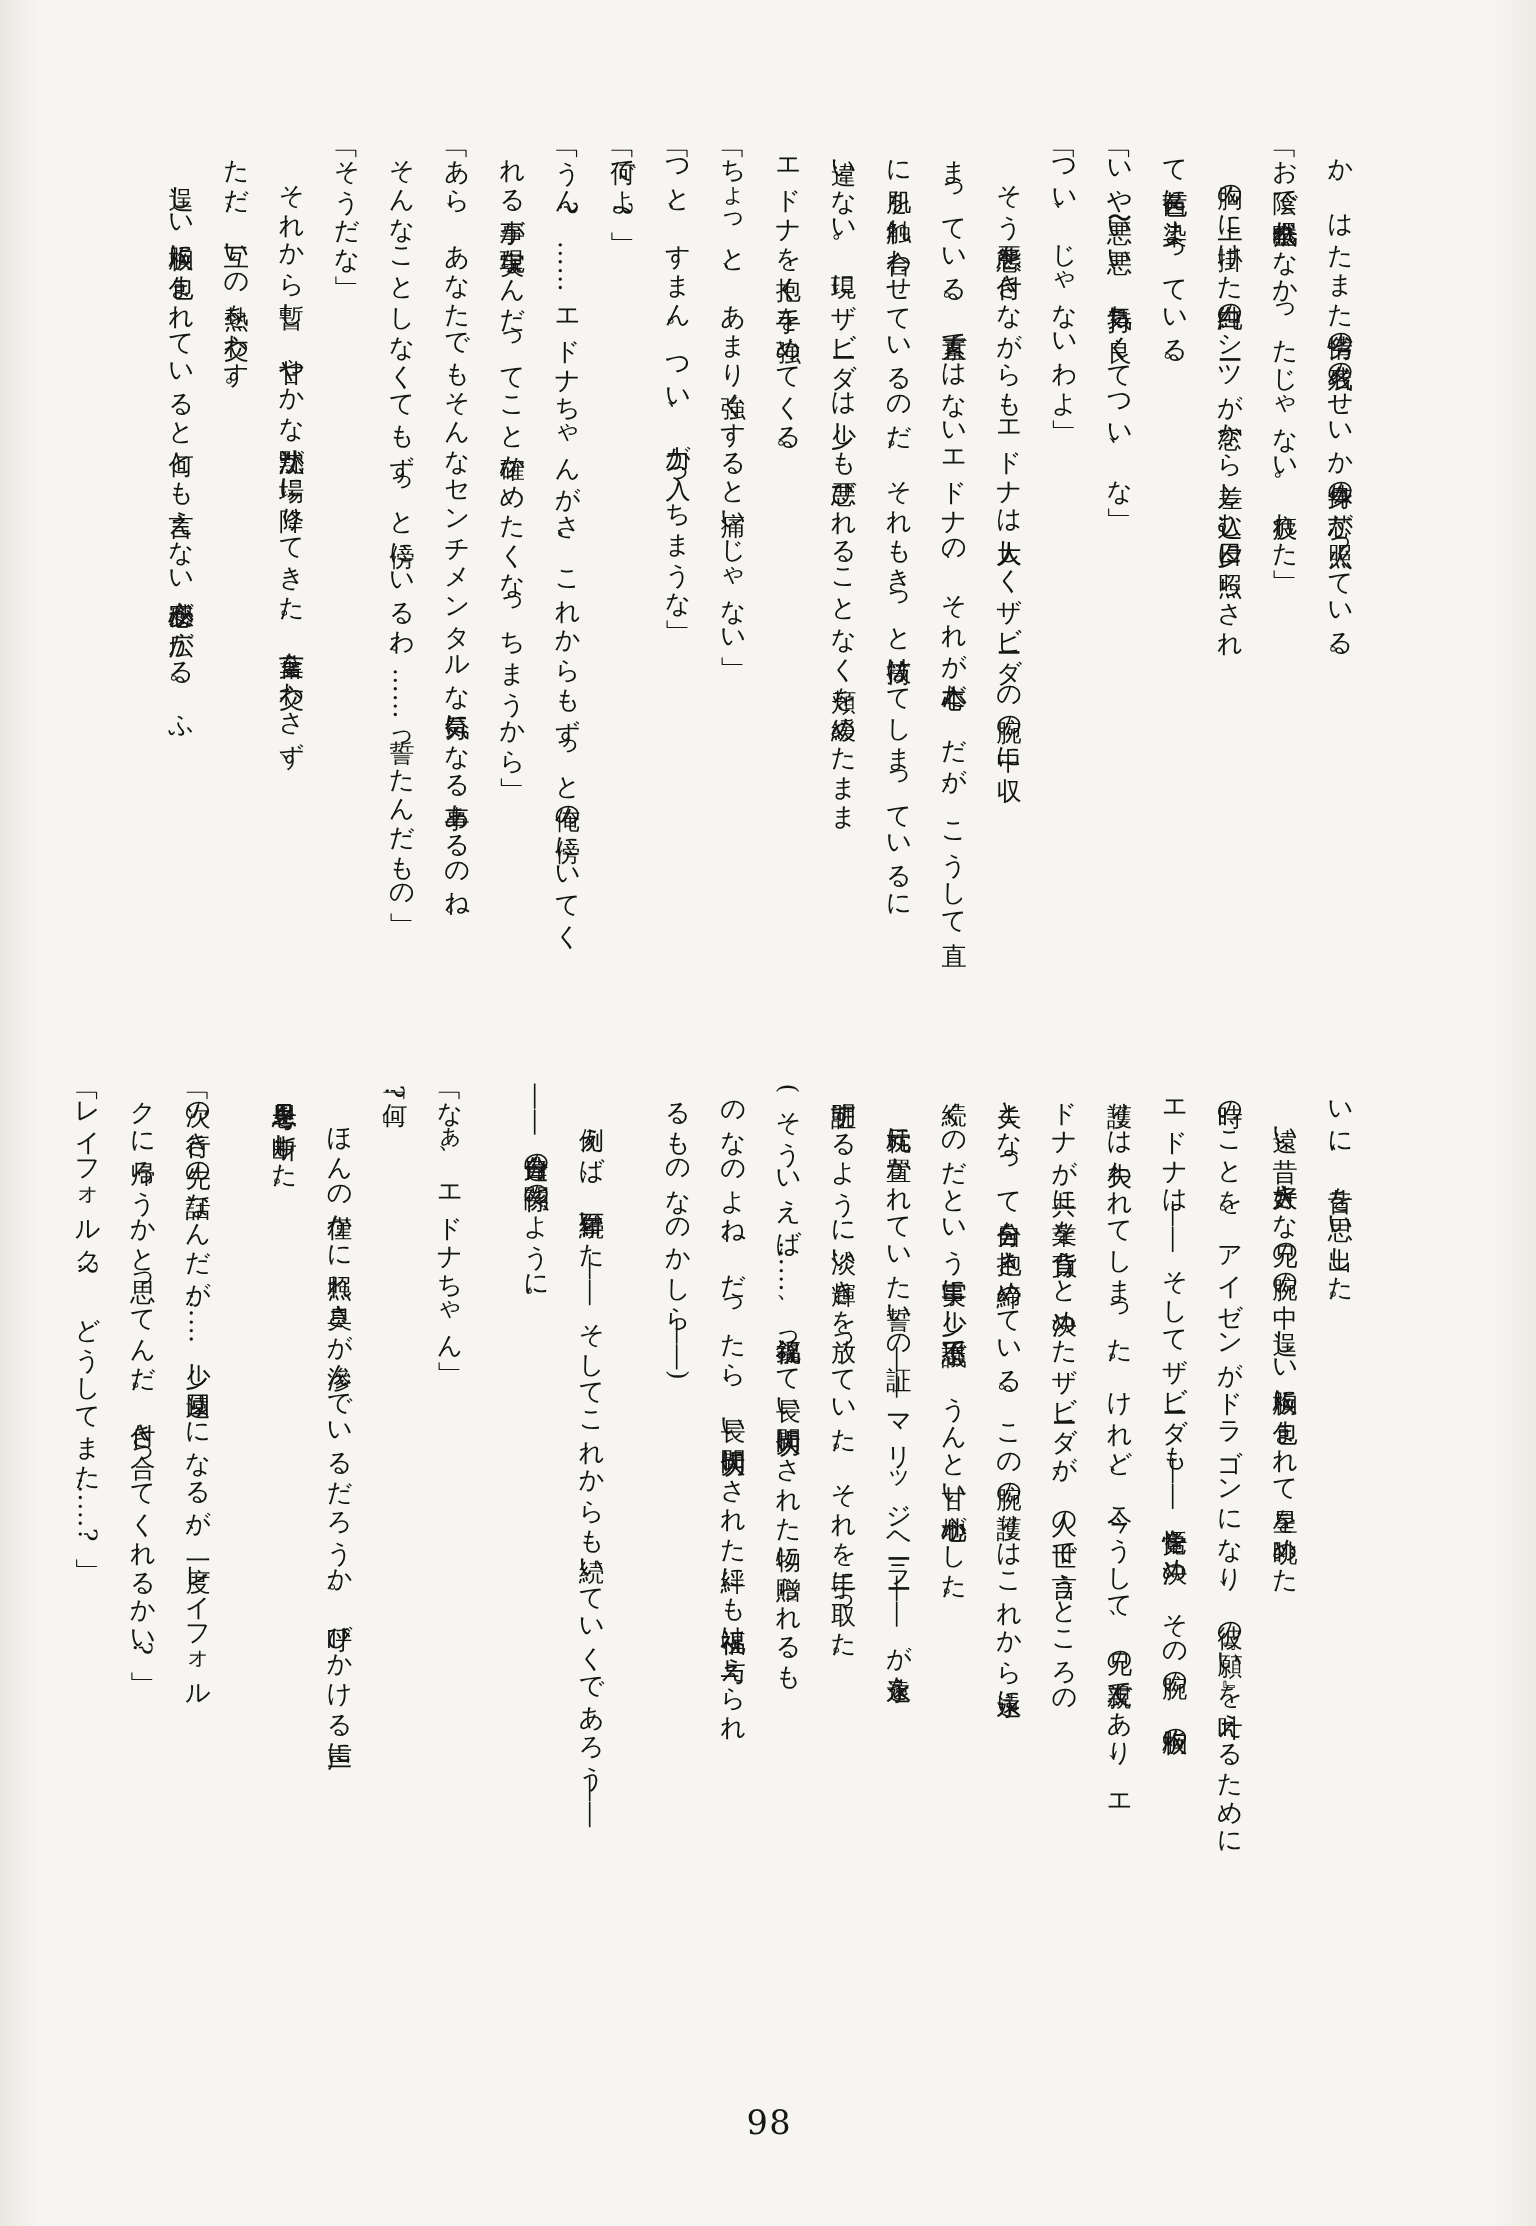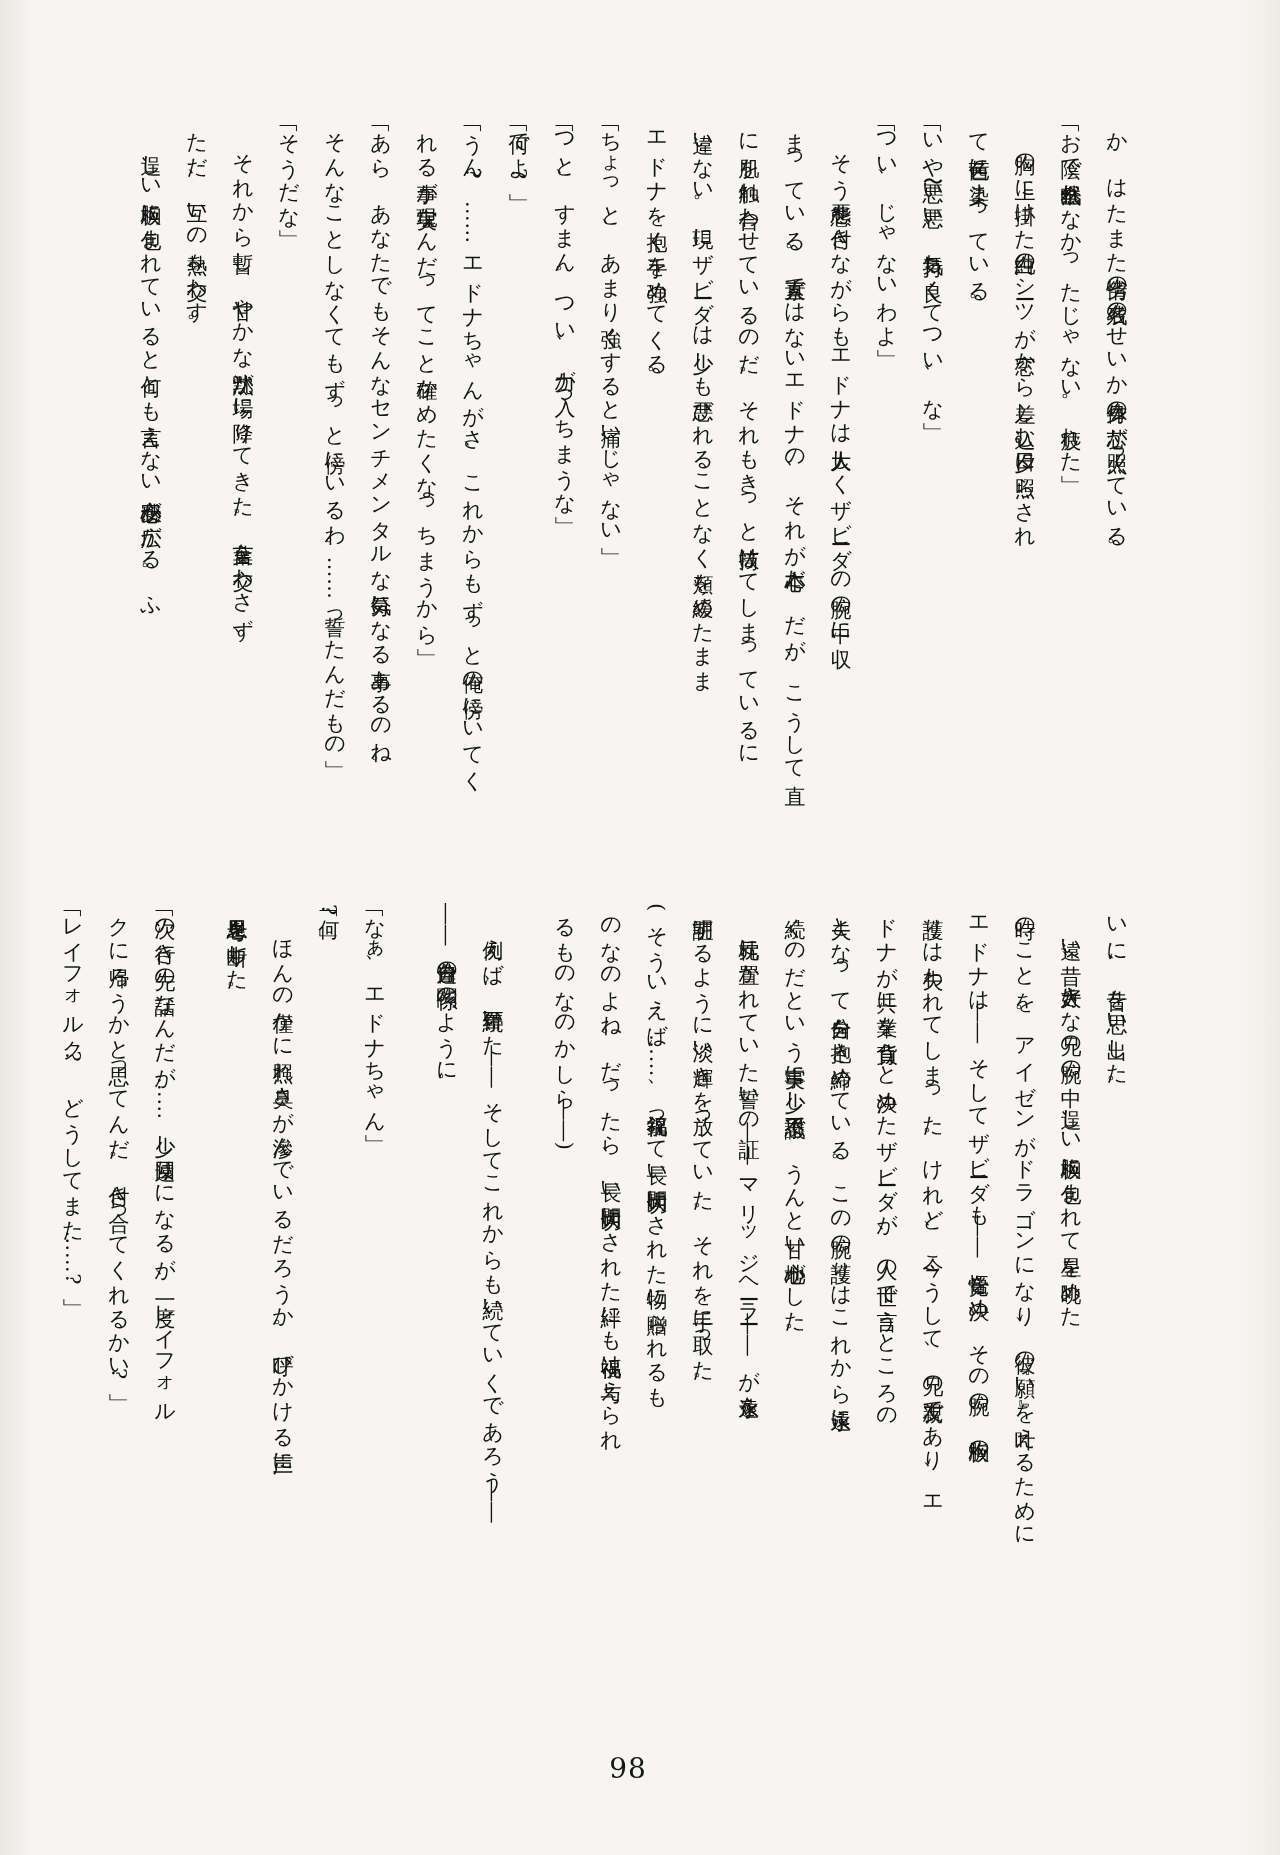--- a/index.html
+++ b/index.html
@@ -33,21 +33,21 @@
   .vblock.top    { top: 118px; }
   .vblock.bottom { top: 903px; }
   .vline {
     line-height: 46px;      
     white-space: nowrap;
   }
   .vline.indent { text-indent: 21px; }
   .vline.gap    { margin-block-start: 26px; }
   .page-number {
     position: absolute;
-    left: 0;
+    left: 13px;
     top: 1752px;
     width: 1256px;          
     text-align: center;
     font-size: 28px;
     letter-spacing: 1px;
     color: #161616;
   }
 </style>
 </head>
 <body>

